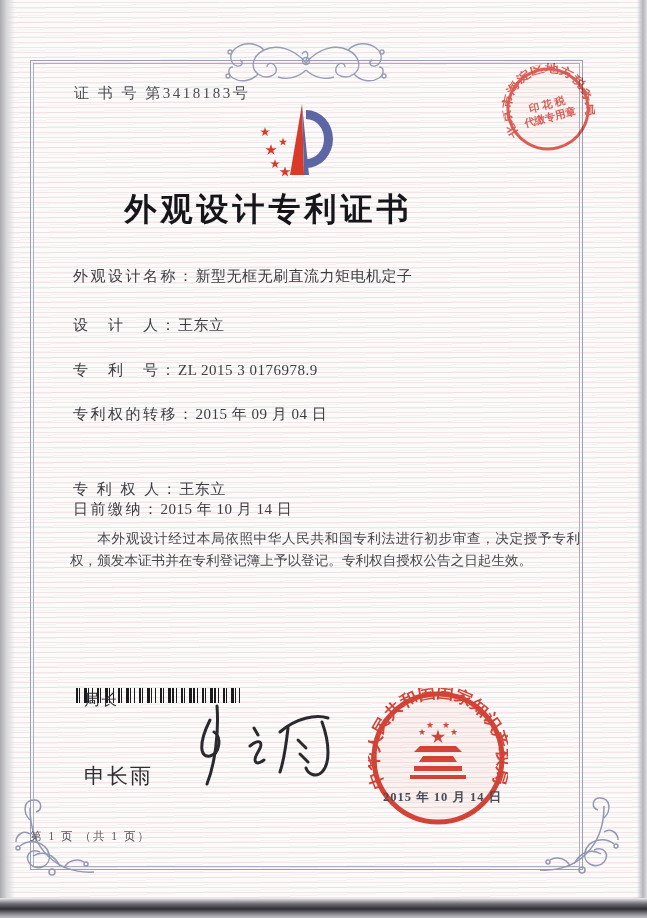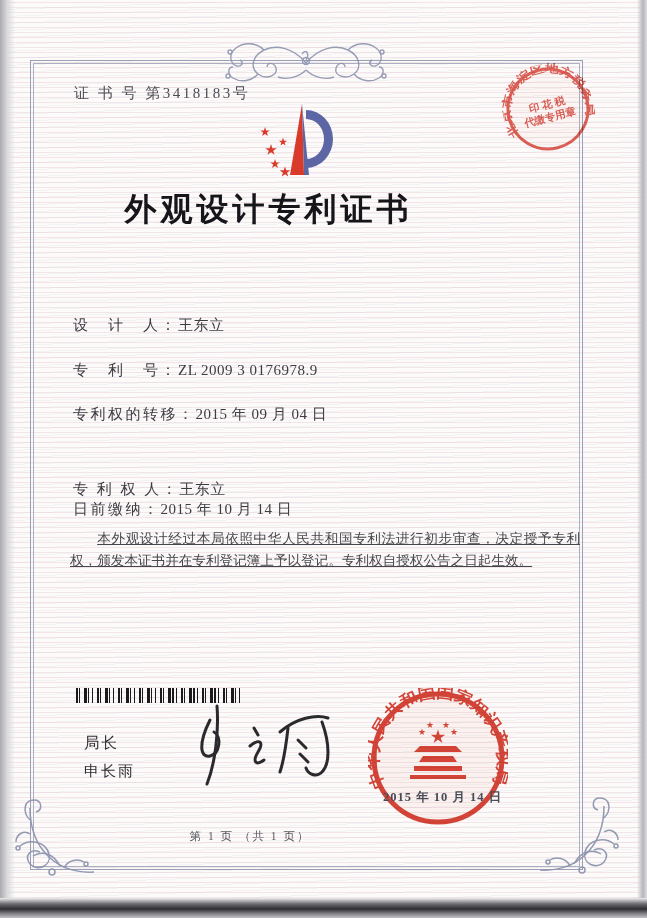--- a/index.html
+++ b/index.html
@@ -49,43 +49,43 @@
   }
   .field-row { position:absolute; left:73px; z-index:2; white-space:nowrap;
     font-size:15px; color:#3c3c42; }
   .f-label { letter-spacing:2.5px; }
   .f-value { letter-spacing:0.5px; }
   .body-text {
     position:absolute; left:70px; top:528px; width:510px; z-index:2;
     font-size:13.6px; line-height:22.3px; color:#46464c;
     text-align:justify;
   }
-  .body-text p { text-indent:2em;text-decoration:underline; }
+  .body-text p { text-indent:2em; }
   .barcode {
     position:absolute; left:76px; top:688px; width:168px; height:15px; z-index:2;
     background:repeating-linear-gradient(90deg,
       #1b1b1d 0 2px, transparent 2px 3.5px,
       #1b1b1d 3.5px 4.5px, transparent 4.5px 8px,
       #1b1b1d 8px 11px, transparent 11px 12.5px,
       #1b1b1d 12.5px 13.5px, transparent 13.5px 16.5px,
       #1b1b1d 16.5px 17.5px, transparent 17.5px 21px);
   }
-  .signer-title { position:absolute; left:84px; top:733px; z-index:2;
+  .signer-title { position:absolute; left:84px; top:690px; z-index:2;
     font-size:15.5px; letter-spacing:2px; color:#2e2e33; }
   .signer-name { position:absolute; left:84px; top:762px; z-index:2;
-    font-size:15px; letter-spacing:2px; color:#2e2e33; }
+    font-size:21px; letter-spacing:2px; color:#2e2e33; }
   .signature { position:absolute; left:180px; top:698px; z-index:3; }
   .issue-seal { position:absolute; left:368px; top:688px; z-index:5;
     opacity:0.92; mix-blend-mode:multiply; }
   .seal-date { position:absolute; left:383px; top:789px; z-index:6;
     font-size:12.5px; letter-spacing:1px; color:#474b55; font-weight:bold; white-space:nowrap; }
   .tax-stamp { position:absolute; left:503px; top:64px; z-index:6;
     transform:rotate(-14deg); opacity:0.85; mix-blend-mode:multiply; }
   .page-footer { position:absolute; left:30px; top:829px; width:440px; z-index:2;
-    text-align:center; font-size:11.5px; letter-spacing:2px; color:#55555c; }
+    font-size:11.5px; letter-spacing:2px; color:#55555c; }
   .ornament-top { position:absolute; left:206px; top:40px; z-index:2; }
   .ornament-bl { position:absolute; left:6px; top:790px; z-index:2; }
   .ornament-br { position:absolute; left:538px; top:788px; z-index:2; transform:scaleX(-1); }
   svg text { font-family:"Liberation Serif", serif; }
 </style>
 </head>
 <body>
 
 <div class="stage">
 
@@ -152,25 +152,28 @@
     <polygon points="50,6 57,77 52,77" fill="#5d66a4"></polygon>
     <use href="#star5" transform="translate(13,34) scale(5)" fill="#d93a2a"></use>
     <use href="#star5" transform="translate(19,52) scale(6)" fill="#d93a2a"></use>
     <use href="#star5" transform="translate(31,44) scale(4.4)" fill="#d93a2a"></use>
     <use href="#star5" transform="translate(23,66) scale(5)" fill="#d93a2a"></use>
     <use href="#star5" transform="translate(33,74) scale(5.6)" fill="#d93a2a"></use>
   </svg>
 
   <div class="page-title">外观设计专利证书</div>
 
+  <div class="field-row" style="top:267px">
+    <span class="f-label">外观设计名称：</span><span class="f-value">新型无框无刷直流力矩电机定子</span>
+  </div>
   <div class="field-row" style="top:316px">
     <span class="f-label">设　计　人：</span><span class="f-value">王东立</span>
   </div>
   <div class="field-row" style="top:361px">
-    <span class="f-label">专　利　号：</span><span class="f-value">ZL 2009 3 0176978.9</span>
+    <span class="f-label">专　利　号：</span><span class="f-value">ZL 2015 3 0176978.9</span>
   </div>
   <div class="field-row" style="top:405px">
     <span class="f-label">专利权的转移：</span><span class="f-value">2015 年 09 月 04 日</span>
   </div>
   <div class="field-row" style="top:480px">
     <span class="f-label">专 利 权 人：</span><span class="f-value">王东立</span>
   </div>
   <div class="field-row" style="top:500px">
     <span class="f-label">日前缴纳：</span><span class="f-value">2015 年 10 月 14 日</span>
   </div>

